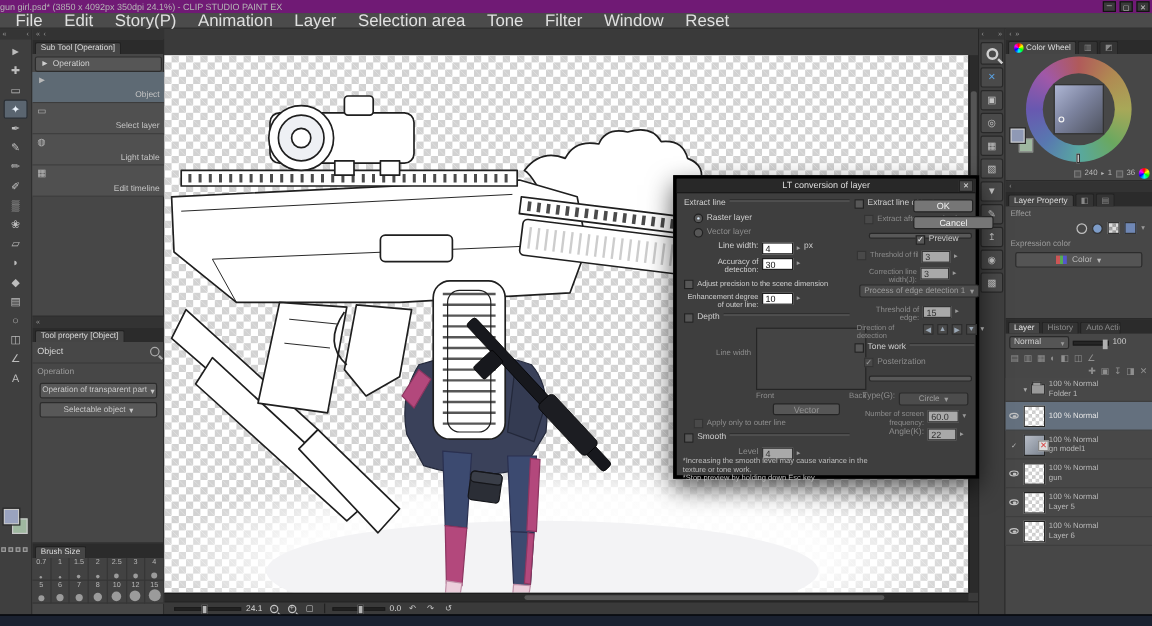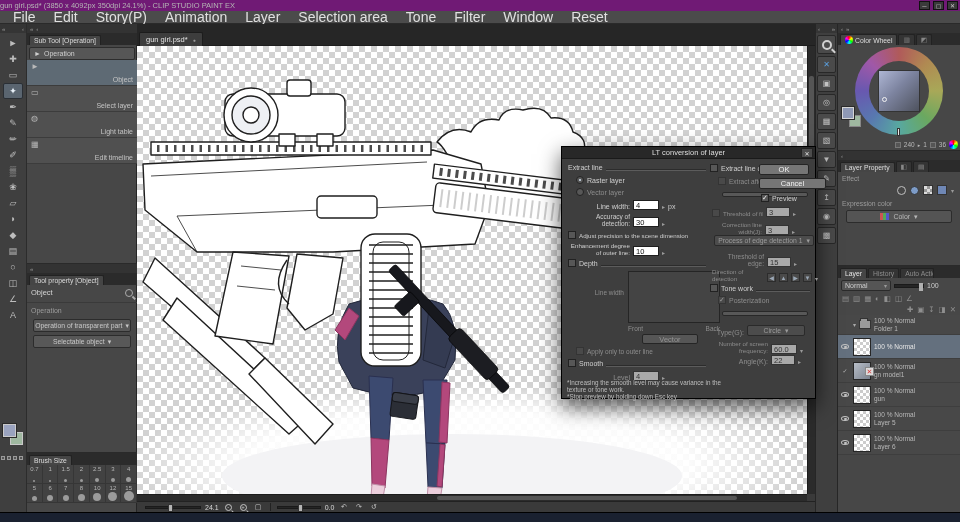--- a/index.html
+++ b/index.html
@@ -116,24 +116,24 @@
   .eye{width:8px;height:5px;border:1px solid #c3c3c3;border-radius:50%;position:relative}
   .eye::after{content:"";position:absolute;left:2.4px;top:0.9px;width:2.4px;height:2.4px;border-radius:50%;background:#c3c3c3}
   .thumb{width:18px;height:18px;border:1px solid #262626;background-color:#fff;background-image:linear-gradient(45deg,#ccc 25%,transparent 25%,transparent 75%,#ccc 75%),linear-gradient(45deg,#ccc 25%,transparent 25%,transparent 75%,#ccc 75%);background-size:6px 6px;background-position:0 0,3px 3px;flex:none;position:relative}
   .thumb.model{background:#98a0ab linear-gradient(135deg,#b8bec8 0%,#7a828e 100%)}
   .badge-x{position:absolute;right:-4px;top:4px;font-size:7px;color:#d84040;background:#ddd;border:1px solid #888;width:9px;height:9px;line-height:8px;text-align:center}
   .ltext{display:flex;flex-direction:column;justify-content:center;font-size:6.5px;color:#b9b9b9;line-height:8px;overflow:hidden;white-space:nowrap}
   .folderic{width:12px;height:9px;background:#9a9a9a;position:relative;flex:none;border:1px solid #333}
   .folderic::before{content:"";position:absolute;left:0;top:-3px;width:6px;height:2px;background:#9a9a9a;border:1px solid #333;border-bottom:none}
 
   
-  .dlg{position:absolute;left:561px;top:146px;width:255px;height:253px;background:#3e3e3e;border:1px solid #000000;box-shadow:0 8px 20px rgba(0,0,0,.65);z-index:50;font-size:7px;color:#cfcfcf}
+  .dlg{position:absolute;left:561px;top:146px;width:255px;height:253px;background:#3e3e3e;border:3px solid #000000;box-shadow:0 8px 20px rgba(0,0,0,.65);z-index:50;font-size:7px;color:#cfcfcf}
   .dlg-title{height:12px;background:#282828;display:flex;align-items:center;justify-content:center;font-size:7.5px;color:#dedede;border-bottom:1px solid #1a1a1a;position:relative}
   .dlg-close{position:absolute;right:2px;top:1px;width:12px;height:10px;background:#4c4c4c;border:1px solid #222;color:#e5e5e5;font-size:6px;display:flex;align-items:center;justify-content:center}
-  .drow{position:absolute;display:flex;align-items:flex-end;gap:3px}
+  .drow{position:absolute;display:flex;align-items:flex-start;gap:3px}
   .ln{flex:1;height:2px;border-top:1px solid #2c2c2c;border-bottom:1px solid #5c5c5c}
   .chk{width:8px;height:8px;background:#575757;border:1px solid #222;display:inline-flex;align-items:center;justify-content:center;font-size:7px;color:#f0f0f0;flex:none}
   .chk.dis{background:#494949;border-color:#343434;color:#9a9a9a}
   .radio{width:8px;height:8px;border-radius:50%;background:#575757;border:1px solid #222;position:relative;flex:none}
   .radio.on::after{content:"";position:absolute;inset:2px;border-radius:50%;background:#d7e6f4}
   .fld{background:#fff;color:#111;border:1px solid #1f1f1f;height:10px;min-width:26px;padding:0 2px;font-size:7.5px;display:flex;align-items:center}
   .fld.dis{background:#a9a9a9;color:#333;border-color:#333}
   .sp{color:#9a9a9a;font-size:6px;flex:none}
   .dbtn{background:#767676;border:1px solid #252525;border-radius:2px;color:#f2f2f2;font-size:7.5px;display:flex;align-items:center;justify-content:center}
   .dbtn.dis{background:#565656;color:#949494}
@@ -324,26 +324,20 @@
           </div>
         <div class="bcell">
             <span>15</span>
             <i class="bdot" style="width:10px;height:10px"></i>
           </div>
       </div>
     </div>
   </div>
 
   <div class="abs canvasarea">
-    <div class="abs tabbar">
-      <div class="doctab">
-        <span>gun girl.psd*</span>
-        <span class="dotc">●</span>
-      </div>
-    </div>
 
     <div class="abs viewport">
       <svg viewBox="0 0 670 448" width="670" height="448">
         <defs>
           <radialGradient id="floor" cx="50%" cy="50%" r="50%">
             <stop offset="0%" stop-color="#ffffff" stop-opacity="1"></stop>
             <stop offset="65%" stop-color="#ffffff" stop-opacity="0.92"></stop>
             <stop offset="100%" stop-color="#ffffff" stop-opacity="0"></stop>
           </radialGradient>
         </defs>

